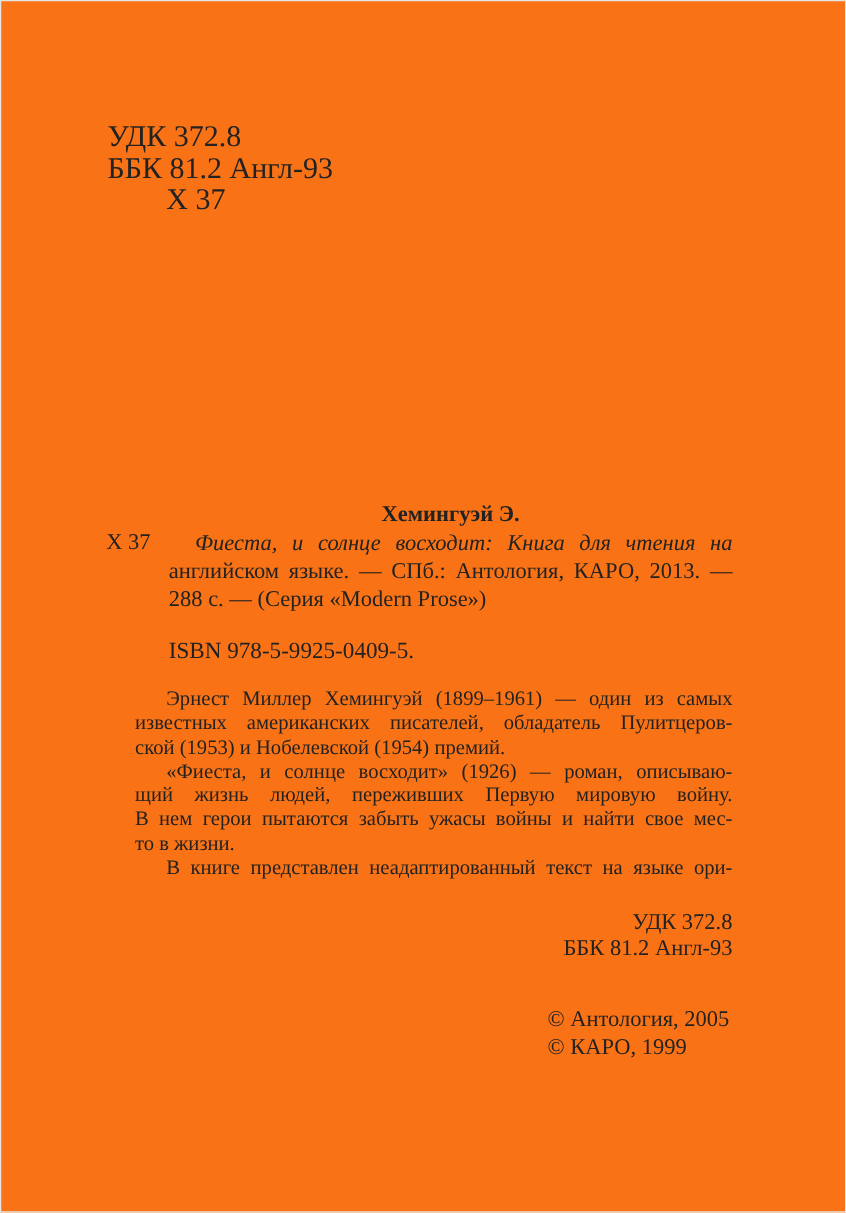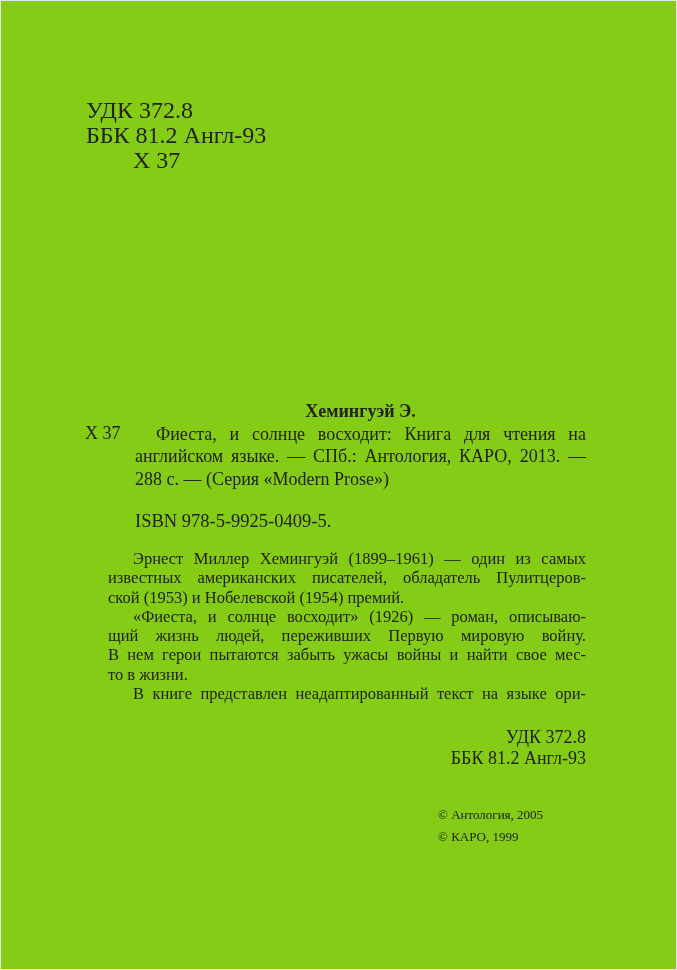--- a/index.html
+++ b/index.html
@@ -4,21 +4,21 @@
 <style>
   html, body {
     margin: 0;
     padding: 0;
     background: #ffffff;
   }
   .page {
     position: relative;
     width: 677px;
     height: 970px;
-    background: #84cc16;
+    background: #f97316;
     color: #222222;
     font-family: "Liberation Serif", "DejaVu Serif", serif;
     box-shadow: inset 0 0 0 1px #e5e5e5;
     overflow: hidden;
   }
   .line { display: block; }
   .j { text-align: justify; text-align-last: justify; }
   
   .top-block {
     position: absolute;
@@ -32,21 +32,21 @@
   
   .catalog {
     position: absolute;
     left: 135px;
     top: 400px;
     width: 451px;
     font-size: 18px;
     line-height: 22.5px;
   }
   .catalog .author { font-weight: bold; text-align: center; }
-  .catalog .desc-first { text-indent: 21px; }
+  .catalog .desc-first { text-indent: 21px; font-style: italic; }
   .catalog-code {
     position: absolute;
     left: 85px;
     top: 422px;
     font-size: 18px;
     line-height: 22.5px;
     white-space: nowrap;
   }
   .isbn-mid {
     position: absolute;
@@ -83,21 +83,21 @@
     top: 824px;
     font-size: 19.5px;
     font-weight: bold;
     line-height: 22px;
     white-space: nowrap;
   }
   .copyright {
     position: absolute;
     left: 438px;
     top: 804px;
-    font-size: 13px;
+    font-size: 18px;
     line-height: 22.3px;
     white-space: nowrap;
   }
 </style>
 </head>
 <body>
 
 <div class="page">
 
   <div class="top-block">

